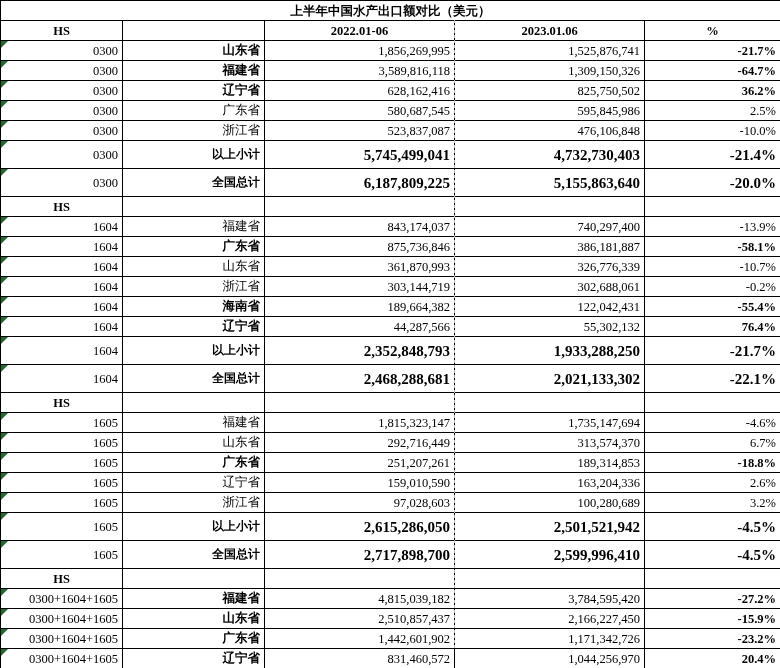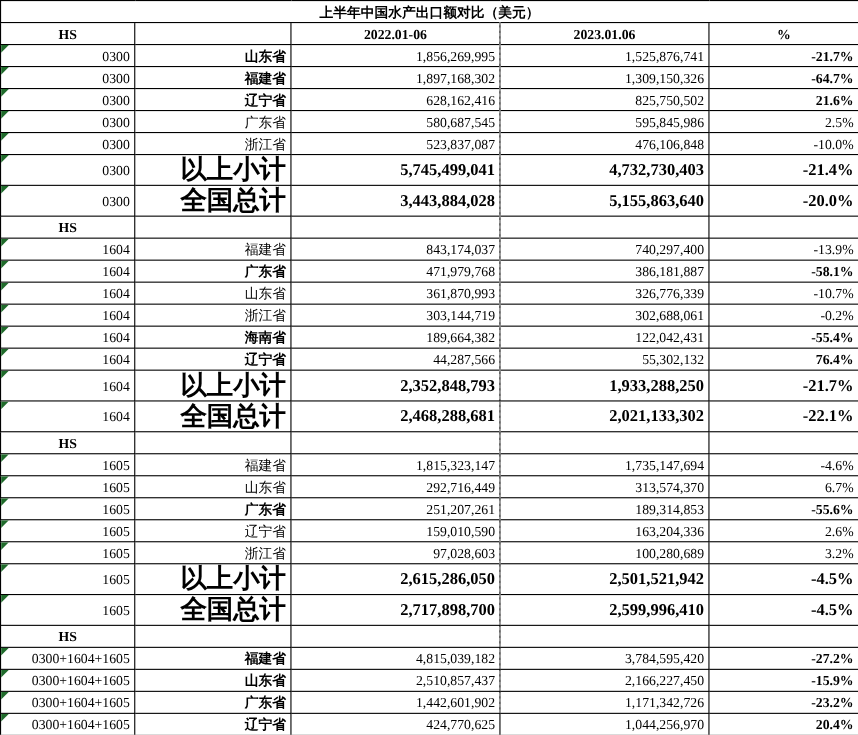--- a/index.html
+++ b/index.html
@@ -87,41 +87,41 @@
   .hscode {
     text-align: right;
     font-size: 12.5px;
     padding-right: 5px;
     margin-left: 14px;
   }
   .prov {
     text-align: right;
     font-size: 13px;
     padding-right: 5px;
-    font-family: Liberation Sans, sans-serif;
+    font-family: Liberation Mono, monospace;
   }
   .pct {
     text-align: right;
     font-size: 12.5px;
     padding-right: 6px;
   }
 
   
   .c-red   { color: #C00000; font-weight: bold; }
   .c-blue  { color: #7B96C4; font-weight: bold; }
   .c-black { color: #000000; }
 
   
   tr.total td {
     height: 28px;
     line-height: 26px;
     font-weight: bold;
   }
   tr.total .prov {
-    font-size: 24px;
+    font-size: 12px;
     font-weight: bold;
   }
   tr.total .num, tr.total .pct {
     font-size: 15px;
     font-weight: bold;
     padding-left: 16px;
   }
   tr.total .hscode {
     font-size: 12.5px;
     font-weight: normal;
@@ -178,30 +178,30 @@
         <tr>
           <td class="hscode">0300<span class="errtri"></span></td>
           <td class="prov c-red">山东省</td>
           <td class="num">1,856,269,995</td>
           <td class="num">1,525,876,741</td>
           <td class="pct c-red">-21.7%</td>
         </tr>
         <tr>
           <td class="hscode">0300<span class="errtri"></span></td>
           <td class="prov c-red">福建省</td>
-          <td class="num">1,897,168,302</td>
+          <td class="num">3,589,816,118</td>
           <td class="num">1,309,150,326</td>
           <td class="pct c-red">-64.7%</td>
         </tr>
         <tr>
           <td class="hscode">0300<span class="errtri"></span></td>
           <td class="prov c-blue">辽宁省</td>
           <td class="num">628,162,416</td>
           <td class="num">825,750,502</td>
-          <td class="pct c-blue">21.6%</td>
+          <td class="pct c-blue">36.2%</td>
         </tr>
         <tr>
           <td class="hscode">0300<span class="errtri"></span></td>
           <td class="prov c-black">广东省</td>
           <td class="num">580,687,545</td>
           <td class="num">595,845,986</td>
           <td class="pct c-black">2.5%</td>
         </tr>
         <tr>
           <td class="hscode">0300<span class="errtri"></span></td>
@@ -213,42 +213,42 @@
         <tr class="total">
           <td class="hscode">0300<span class="errtri"></span></td>
           <td class="prov">以上小计</td>
           <td class="num">5,745,499,041</td>
           <td class="num">4,732,730,403</td>
           <td class="pct">-21.4%</td>
         </tr>
         <tr class="total">
           <td class="hscode">0300<span class="errtri"></span></td>
           <td class="prov">全国总计</td>
-          <td class="num">3,443,884,028</td>
+          <td class="num">6,187,809,225</td>
           <td class="num">5,155,863,640</td>
           <td class="pct">-20.0%</td>
         </tr>
         <tr class="sec-hs">
           <td class="sec-label">HS</td>
           <td></td>
           <td></td>
           <td></td>
           <td></td>
         </tr>
         <tr>
           <td class="hscode">1604<span class="errtri"></span></td>
           <td class="prov c-black">福建省</td>
           <td class="num">843,174,037</td>
           <td class="num">740,297,400</td>
           <td class="pct c-black">-13.9%</td>
         </tr>
         <tr>
           <td class="hscode">1604<span class="errtri"></span></td>
           <td class="prov c-red">广东省</td>
-          <td class="num">471,979,768</td>
+          <td class="num">875,736,846</td>
           <td class="num">386,181,887</td>
           <td class="pct c-red">-58.1%</td>
         </tr>
         <tr>
           <td class="hscode">1604<span class="errtri"></span></td>
           <td class="prov c-black">山东省</td>
           <td class="num">361,870,993</td>
           <td class="num">326,776,339</td>
           <td class="pct c-black">-10.7%</td>
         </tr>
@@ -306,21 +306,21 @@
           <td class="prov c-black">山东省</td>
           <td class="num">292,716,449</td>
           <td class="num">313,574,370</td>
           <td class="pct c-black">6.7%</td>
         </tr>
         <tr>
           <td class="hscode">1605<span class="errtri"></span></td>
           <td class="prov c-red">广东省</td>
           <td class="num">251,207,261</td>
           <td class="num">189,314,853</td>
-          <td class="pct c-red">-55.6%</td>
+          <td class="pct c-red">-18.8%</td>
         </tr>
         <tr>
           <td class="hscode">1605<span class="errtri"></span></td>
           <td class="prov c-black">辽宁省</td>
           <td class="num">159,010,590</td>
           <td class="num">163,204,336</td>
           <td class="pct c-black">2.6%</td>
         </tr>
         <tr>
           <td class="hscode">1605<span class="errtri"></span></td>
@@ -367,19 +367,19 @@
         <tr>
           <td class="hscode">0300+1604+1605<span class="errtri"></span></td>
           <td class="prov c-red">广东省</td>
           <td class="num">1,442,601,902</td>
           <td class="num">1,171,342,726</td>
           <td class="pct c-red">-23.2%</td>
         </tr>
         <tr>
           <td class="hscode">0300+1604+1605<span class="errtri"></span></td>
           <td class="prov c-blue">辽宁省</td>
-          <td class="num">424,770,625</td>
+          <td class="num">831,460,572</td>
           <td class="num">1,044,256,970</td>
           <td class="pct c-blue">20.4%</td>
         </tr>
       </tbody>
   </table>
 </div>
 
 </body></html>

